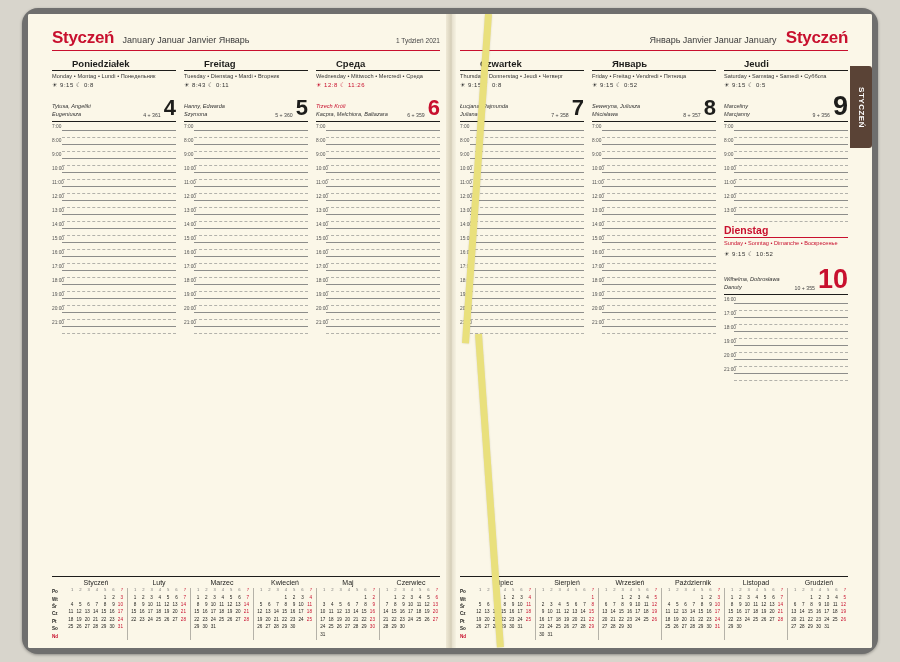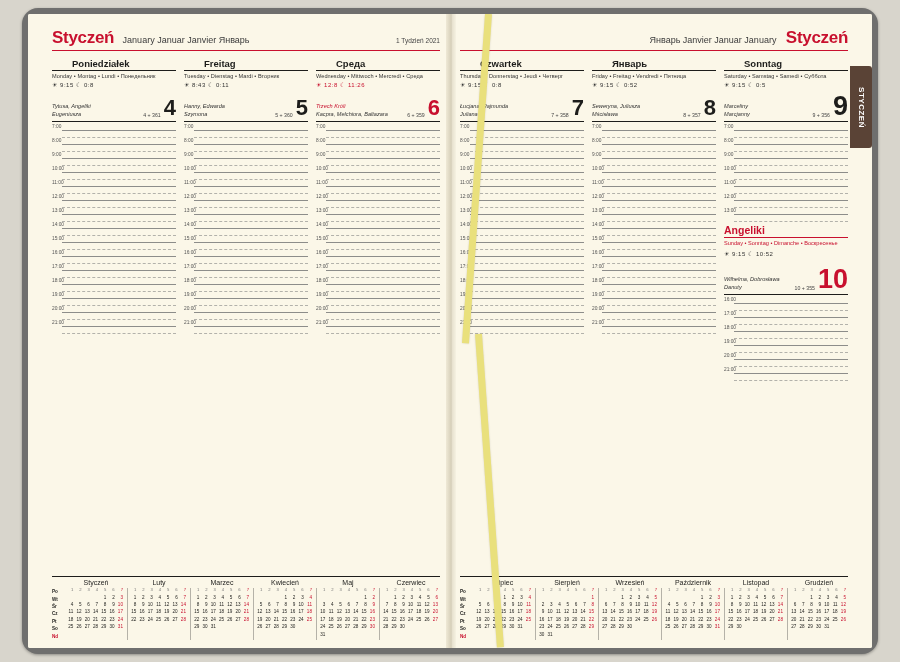--- a/index.html
+++ b/index.html
@@ -1023,21 +1023,21 @@
               </div>
             <div class="hrow">
                 <span class="lbl">21:00</span>
                 <span class="solid"></span>
                 <span class="dash"></span>
               </div>
           </div>
         </div>
 
         <div class="daycol">
-          <div class="day-name">Sonntag</div>
+          <div class="day-name">Jeudi</div>
           <div class="day-line"></div>
           <div class="day-langs">Saturday • Samstag • Samedi • Суббота</div>
           <div class="day-astro">☀ 9:15  ☾ 0:5</div>
           <div class="day-numline">
             <div class="names" style="white-space:pre-line">Marceliny
 Marcjanny</div>
             <div style="display:flex;align-items:flex-end">
               <span class="dcount">9 + 356</span>
               <span class="daynum xl">9</span>
             </div>
@@ -1075,21 +1075,21 @@
                 <span class="dash"></span>
               </div>
             <div class="hrow">
                 <span class="lbl">13:00</span>
                 <span class="solid"></span>
                 <span class="dash"></span>
               </div>
           </div>
 
           <div class="sunday-block">
-            <div class="sunday-name">Angeliki</div>
+            <div class="sunday-name">Dienstag</div>
             <div class="sunday-line"></div>
             <div class="sunday-langs">Sunday • Sonntag • Dimanche • Воскресенье</div>
             <div class="sunday-astro">☀ 9:15  ☾ 10:52</div>
             <div class="day-numline" style="min-height:30px">
               <div class="names" style="white-space:pre-line">Wilhelma, Dobrosława
 Danuty</div>
               <div style="display:flex;align-items:flex-end">
                 <span class="dcount">10 + 355</span>
                 <span class="daynum red xl">10</span>
               </div>

